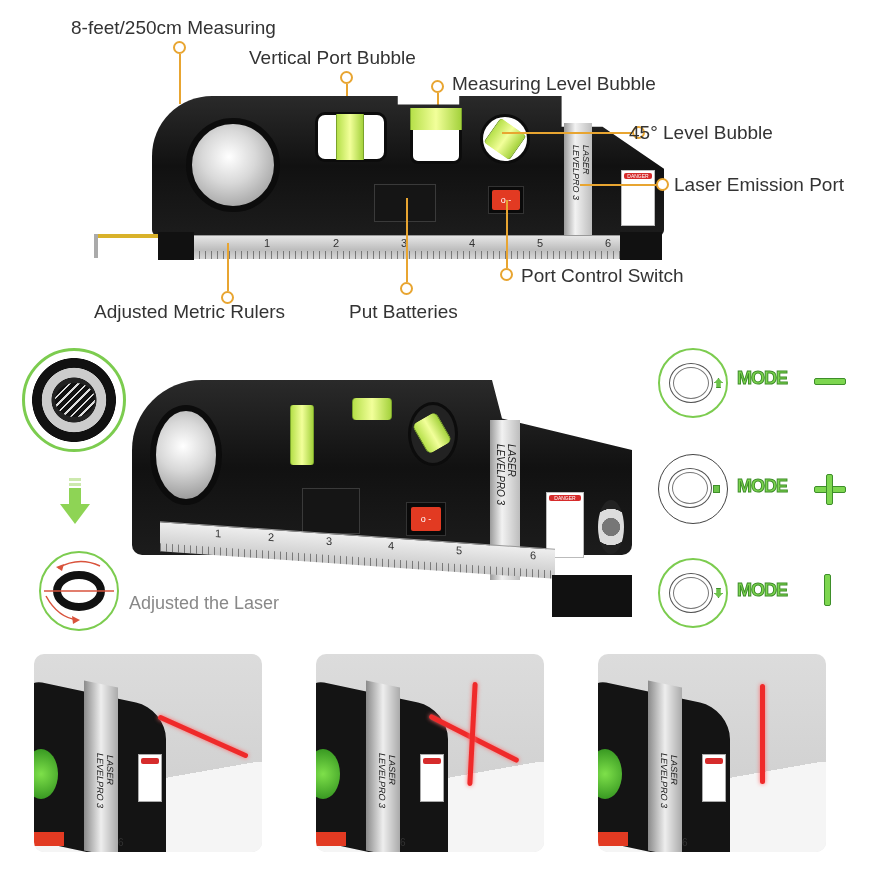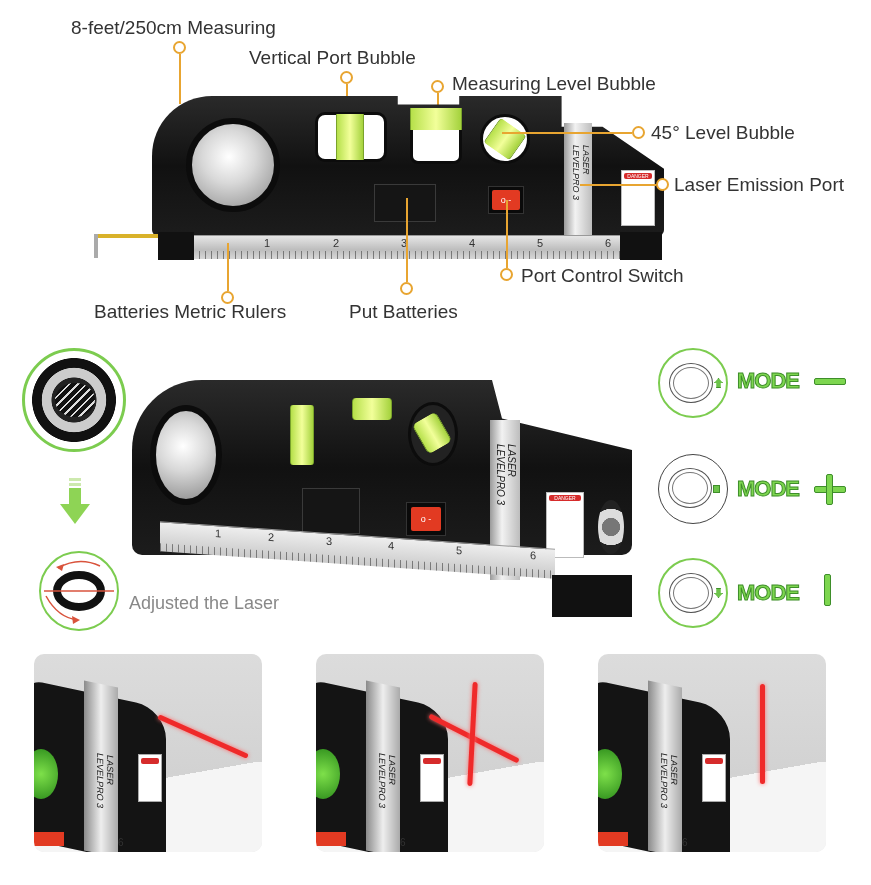--- a/index.html
+++ b/index.html
@@ -29,21 +29,21 @@
   .label-card { position: absolute; background: #fff; border:1px solid #bbb; font-size: 5px; color:#444; padding:2px; }
   .label-card .danger { background:#d62b2b; color:#fff; font-size:5px; text-align:center; border-radius:2px; margin-bottom:2px; }
   .battery { position: absolute; background: #151515; border: 1px solid #3a3a3a; }
 
   
   .mode-dial { position: absolute; width: 70px; height: 70px; border-radius: 50%; border: 2px solid #7ccc4f; background: #fff; }
   .mode-dial.plain { border-color: #444; border-width: 1px; }
   .mode-dial .inner { position: absolute; left: 9px; top: 13px; width: 44px; height: 40px; border-radius: 50%; border: 1.5px solid #555; }
   .mode-dial .inner2 { position: absolute; left: 13px; top: 17px; width: 36px; height: 32px; border-radius: 50%; border: 1px solid #777; }
   .mode-dial .ind { position: absolute; left: 54px; top: 28px; width: 9px; height: 10px; background: #6cc34a; border:1px solid #3f8f2a; }
-  .mode-text { position: absolute; font-size: 22px; font-weight: bold; color: #7dd64f; -webkit-text-stroke: 1px #3e8e2a; letter-spacing: -1px; }
+  .mode-text { position: absolute; font-size: 18px; font-weight: bold; color: #7dd64f; -webkit-text-stroke: 1px #3e8e2a; letter-spacing: -1px; }
   .mode-sym { position: absolute; background: #7dd64f; border: 1.5px solid #3e8e2a; border-radius: 2px; }
 
   
   .card { position: absolute; top: 654px; width: 228px; height: 198px; border-radius: 10px; overflow: hidden;
           background: linear-gradient(180deg,#dcdcdc 0%,#d2d2d2 60%,#e8e8e8 100%); }
   .card .floor { position: absolute; left: 0; right: 0; bottom: 0; height: 90px; background: linear-gradient(170deg,transparent 0 30%,#f5f5f5 30%); }
   .card .mini-dev { position: absolute; left: -8px; top: 40px; width: 140px; height: 160px; background: #141414; border-radius: 16px 30px 0 0; transform: skewY(12deg); }
   .card .mini-band { position: absolute; left: 50px; top: 30px; width: 34px; height: 170px; background: linear-gradient(90deg,#8a8a8a,#eee 50%,#aaa); transform: skewY(12deg); }
   .card .mini-green { position: absolute; left: -10px; top: 95px; width: 34px; height: 50px; border-radius: 50%; background: radial-gradient(circle,#7ee04a,#2a8a1a); }
   .card .mini-label { position: absolute; left: 104px; top: 100px; width: 24px; height: 48px; background: #fff; border:1px solid #aaa; }
@@ -102,33 +102,33 @@
     <span style="left:276px">4</span>
     <span style="left:344px">5</span>
     <span style="left:412px">6</span>
     <div class="ticks"></div>
   </div>
   <div class="abs" style="left:158px;top:232px;width:36px;height:28px;background:#111;"></div>
   <div class="abs" style="left:620px;top:232px;width:42px;height:28px;background:#111;"></div>
 
   <div class="hline" style="left:502px;top:132px;width:130px;"></div>
   <div class="dot" style="left:632px;top:126px;"></div>
-  <div class="callout" style="left:651px;top:123px;">45° Level Bubble</div>
+  <div class="callout" style="left:629px;top:123px;">45° Level Bubble</div>
 
   <div class="hline" style="left:580px;top:184px;width:76px;"></div>
   <div class="dot" style="left:656px;top:178px;"></div>
   <div class="callout" style="left:674px;top:175px;">Laser Emission Port</div>
 
   <div class="vline" style="left:506px;top:200px;height:68px;"></div>
   <div class="dot" style="left:500px;top:268px;"></div>
   <div class="callout" style="left:521px;top:266px;">Port Control Switch</div>
 
   <div class="vline" style="left:227px;top:243px;height:48px;"></div>
   <div class="dot" style="left:221px;top:291px;"></div>
-  <div class="callout" style="left:94px;top:302px;">Batteries Metric Rulers</div>
+  <div class="callout" style="left:94px;top:302px;">Adjusted Metric Rulers</div>
 
   <div class="vline" style="left:406px;top:198px;height:84px;"></div>
   <div class="dot" style="left:400px;top:282px;"></div>
   <div class="callout" style="left:349px;top:302px;">Put Batteries</div>
 </section>
 
 <section>
 
   <div class="abs" style="left:22px;top:348px;width:104px;height:104px;border-radius:50%;border:3px solid #7ccc4f;background:radial-gradient(circle,#222 0 32%,#ccc 33% 46%,#111 47% 60%,#fff 61%);">
     <div class="abs" style="left:30px;top:32px;width:40px;height:34px;background:repeating-linear-gradient(135deg,#111 0 4px,#ddd 4px 6px);border-radius:50%;"></div>

